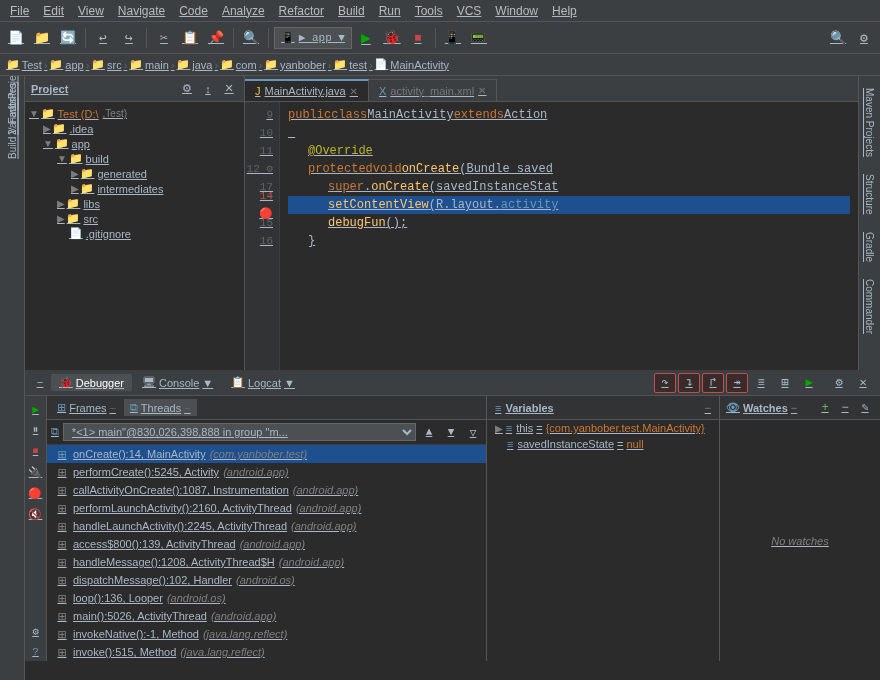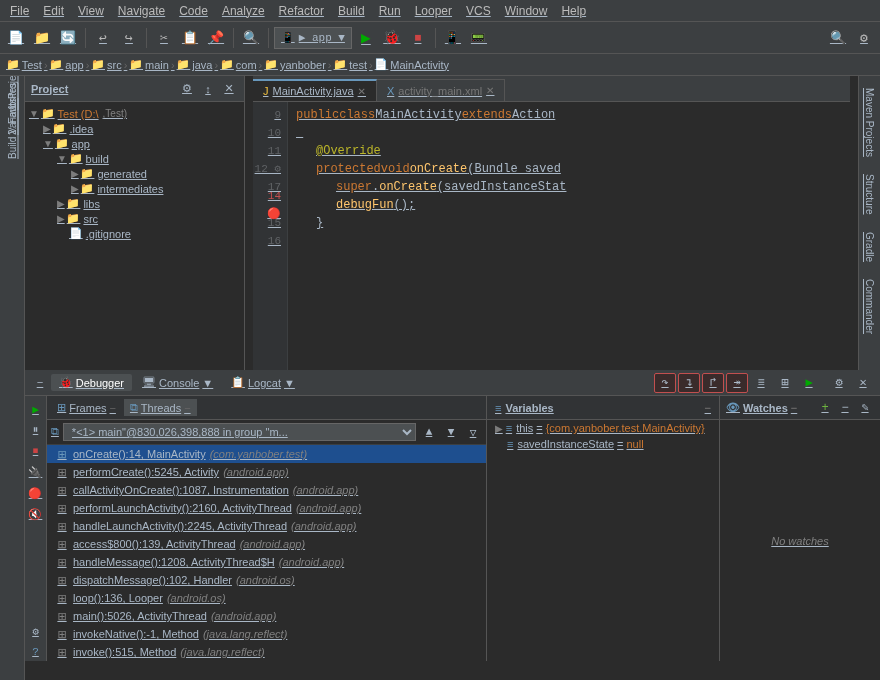--- a/index.html
+++ b/index.html
@@ -516,21 +516,20 @@
       flex: 1;
       display: flex;
       flex-direction: column;
       overflow: hidden;
     }
 
     .main-top {
       display: flex;
       flex: 1;
       overflow: hidden;
-      gap: 8px;
     }
 
     .main-bottom {
       height: 310px;
       flex-shrink: 0;
     }
   </style>
 </head>
 <body>
 
@@ -540,21 +539,21 @@
     <div class="menu-bar">
       <span class="menu-item">File</span>
       <span class="menu-item">Edit</span>
       <span class="menu-item">View</span>
       <span class="menu-item">Navigate</span>
       <span class="menu-item">Code</span>
       <span class="menu-item">Analyze</span>
       <span class="menu-item">Refactor</span>
       <span class="menu-item">Build</span>
       <span class="menu-item">Run</span>
-      <span class="menu-item">Looper</span>
+      <span class="menu-item">Tools</span>
       <span class="menu-item">VCS</span>
       <span class="menu-item">Window</span>
       <span class="menu-item">Help</span>
     </div>
 
     <div class="toolbar">
       <div class="toolbar-btn">📄</div>
       <div class="toolbar-btn">📁</div>
       <div class="toolbar-btn">🔄</div>
       <div class="toolbar-sep"></div>
@@ -726,20 +725,26 @@
                     <span class="fn">onCreate</span>
                     <span style="color:#a9b7c6">(Bundle saved</span>
                 </div>
                 <div class="code-line">
                   <span style="padding-left:40px"></span>
                   <span class="kw">super</span>
                     <span>.</span>
                     <span class="fn">onCreate</span>
                     <span>(savedInstanceStat</span>
                 </div>
+                <div class="code-line highlighted" style="background:#1e4f8f">
+                  <span style="padding-left:40px"></span>
+                  <span class="fn">setContentView</span>
+                    <span>(R.layout.</span>
+                    <span style="color:#6897bb">activity</span>
+                </div>
                 <div class="code-line">
                   <span style="padding-left:40px"></span>
                   <span class="fn">debugFun</span>
                     <span>();</span>
                 </div>
                 <div class="code-line">
                   <span style="padding-left:20px"></span>
                   <span>}</span>
                 </div>
               </div>

